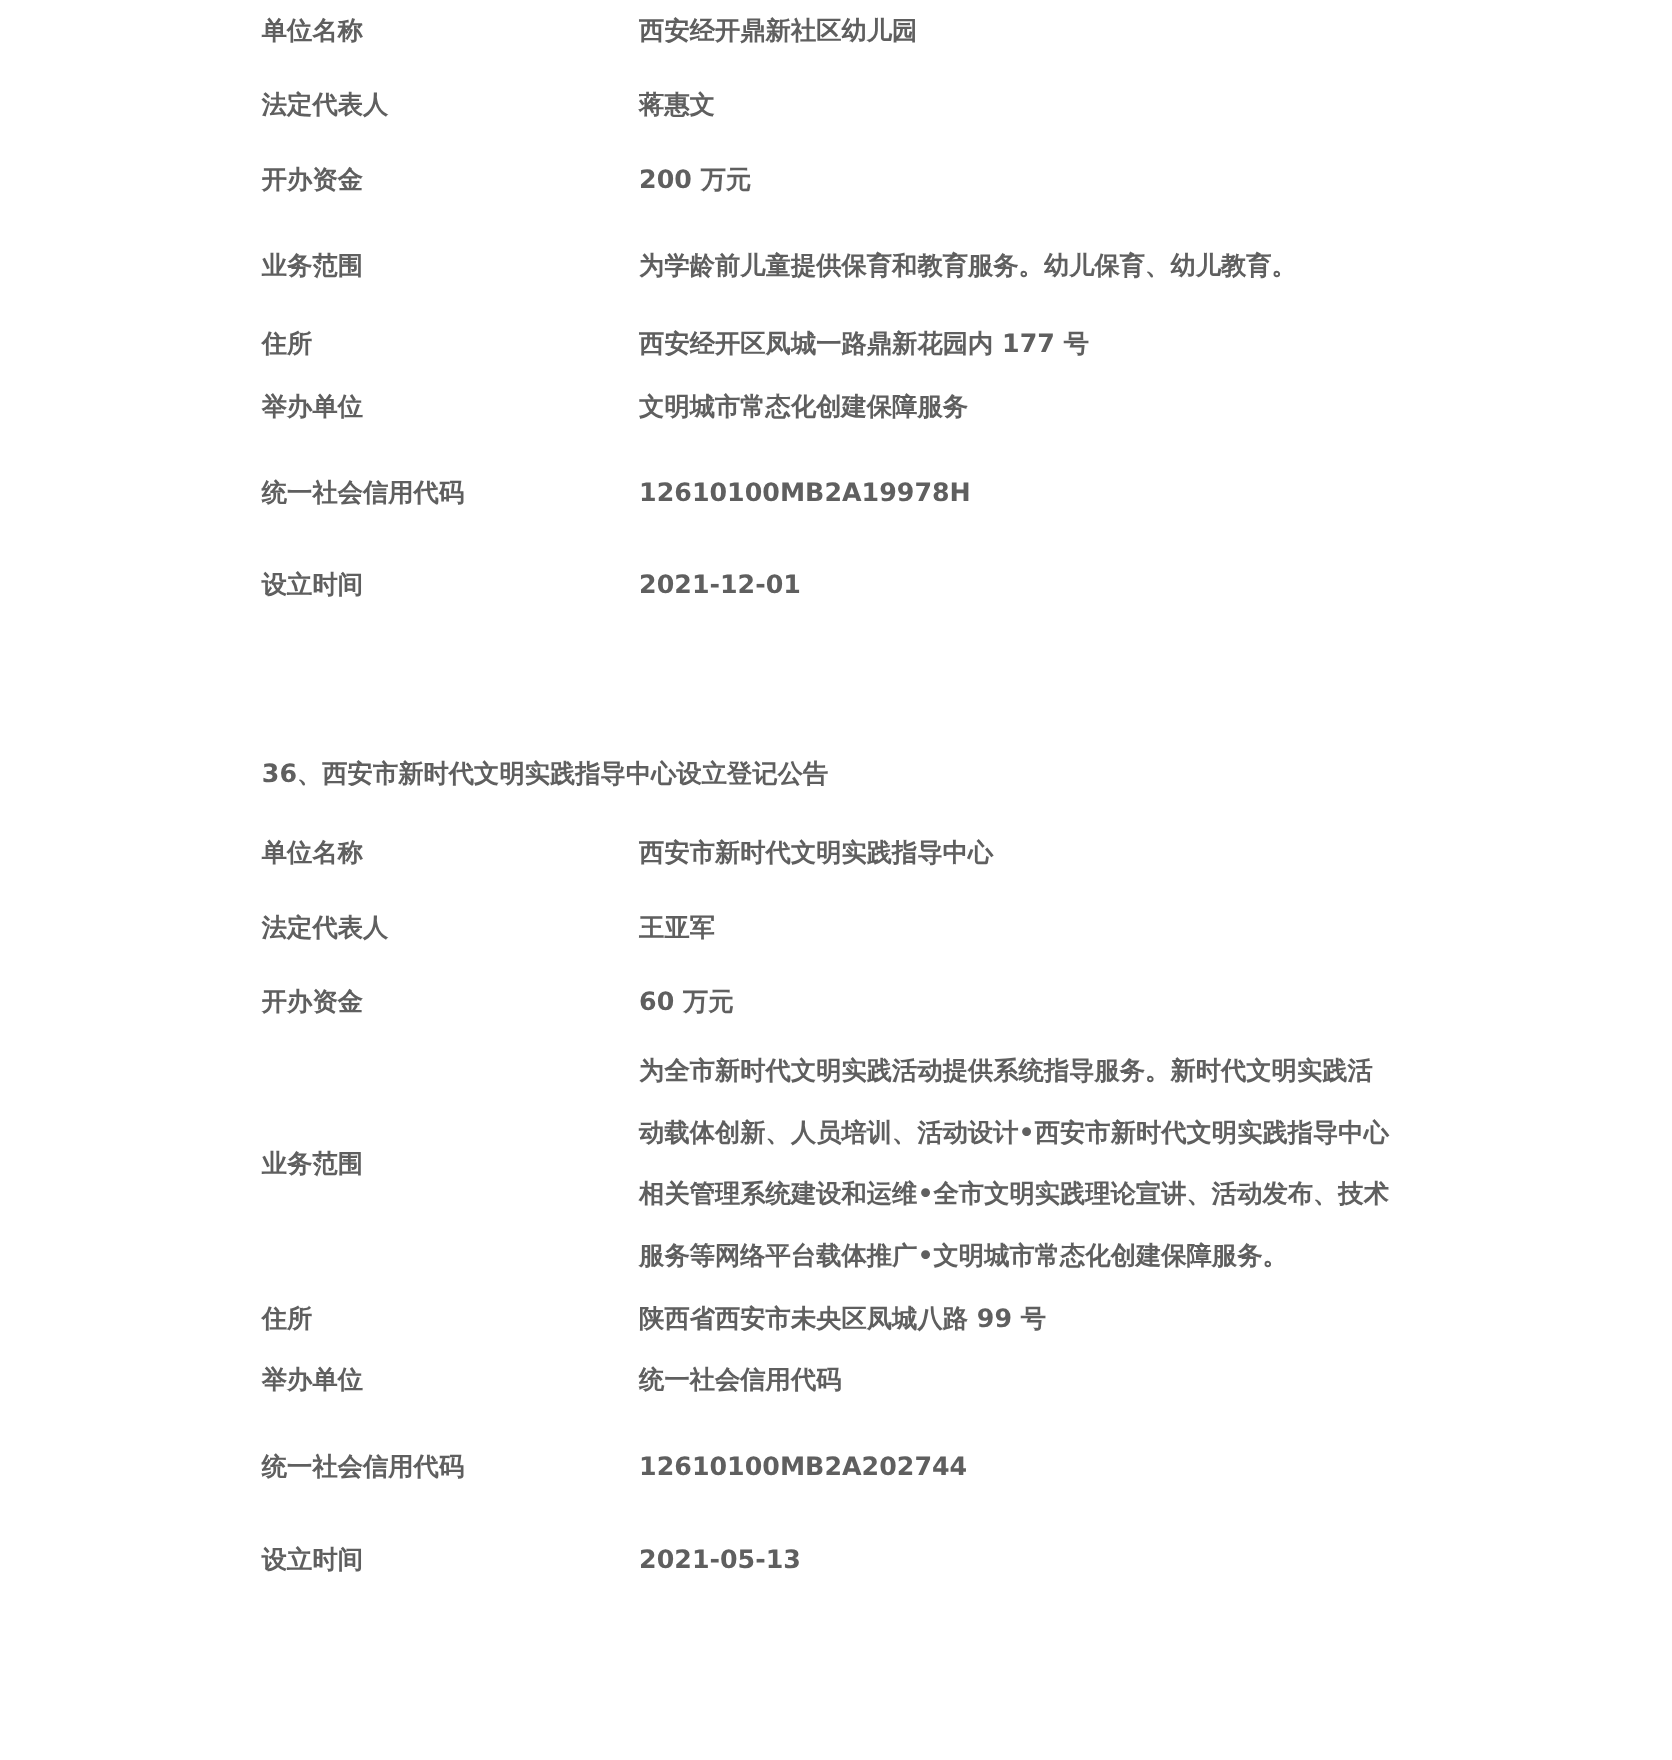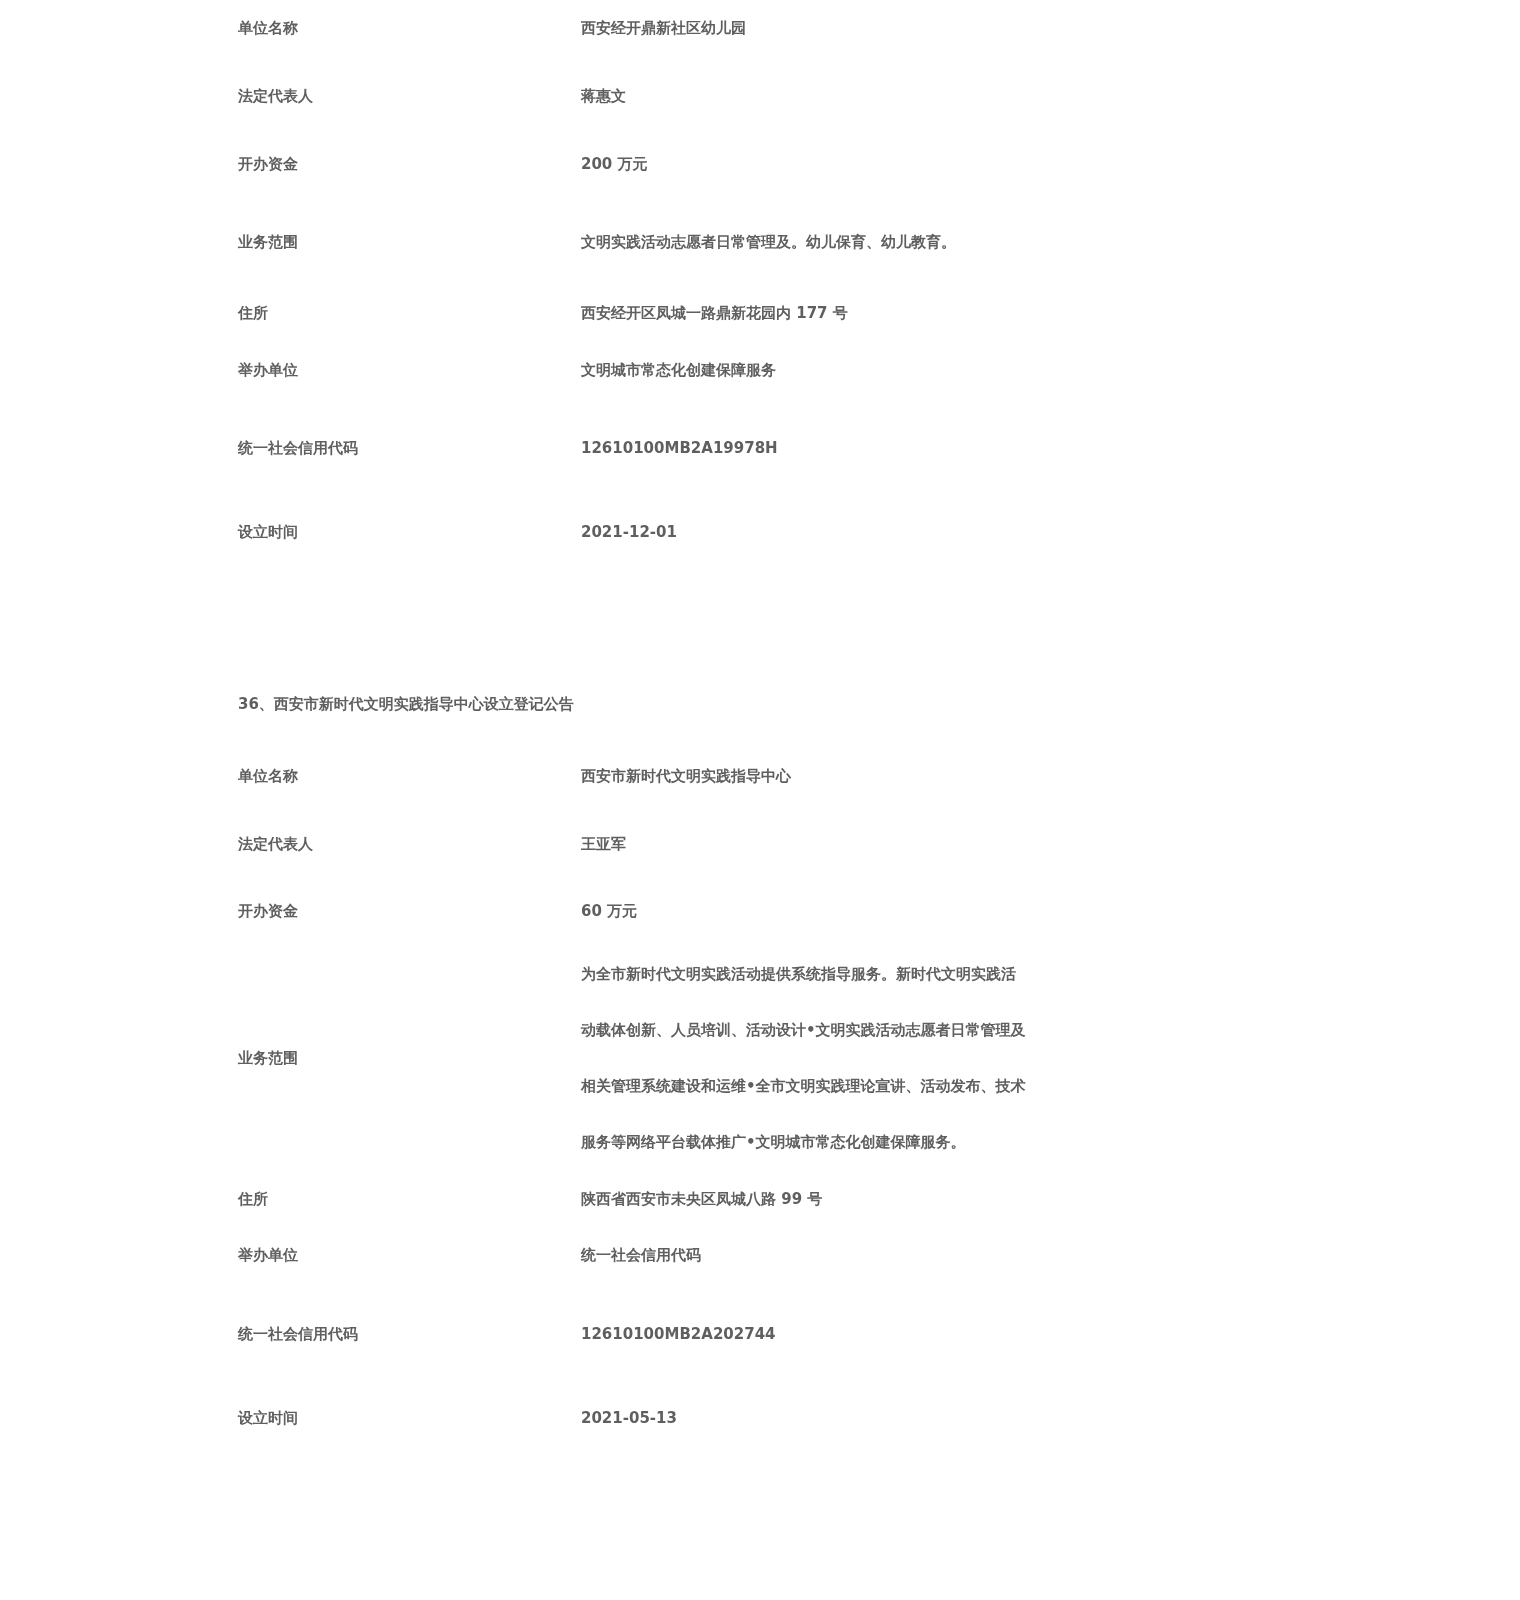--- a/index.html
+++ b/index.html
@@ -11,21 +11,21 @@
       width: 1520px;
       height: 1600px;
       position: relative;
       overflow: hidden;
       font-family: "DejaVu Sans", "Liberation Sans", sans-serif;
       color: #5f5f5f;
       font-weight: bold;
     }
     .t {
       position: absolute;
-      font-size: 15px;
+      font-size: 23px;
       line-height: 30px;
       white-space: nowrap;
       letter-spacing: 0px;
     }
     .label { left: 238px; }
     .value { left: 581px; }
     .heading { left: 238px; }
   </style>
 </head>
 <body>
@@ -34,21 +34,21 @@
   <div class="t label" style="top:13px">单位名称</div>
   <div class="t value" style="top:13px">西安经开鼎新社区幼儿园</div>
 
   <div class="t label" style="top:81px">法定代表人</div>
   <div class="t value" style="top:81px">蒋惠文</div>
 
   <div class="t label" style="top:149px">开办资金</div>
   <div class="t value" style="top:149px">200 万元</div>
 
   <div class="t label" style="top:227px">业务范围</div>
-  <div class="t value" style="top:227px">文明实践活动志愿者日常管理及。幼儿保育、幼儿教育。</div>
+  <div class="t value" style="top:227px">为学龄前儿童提供保育和教育服务。幼儿保育、幼儿教育。</div>
 
   <div class="t label" style="top:298px">住所</div>
   <div class="t value" style="top:298px">西安经开区凤城一路鼎新花园内 177 号</div>
 
   <div class="t label" style="top:355px">举办单位</div>
   <div class="t value" style="top:355px">文明城市常态化创建保障服务</div>
 
   <div class="t label" style="top:433px">统一社会信用代码</div>
   <div class="t value" style="top:433px">12610100MB2A19978H</div>
 
@@ -63,21 +63,21 @@
   <div class="t value" style="top:761px">西安市新时代文明实践指导中心</div>
 
   <div class="t label" style="top:829px">法定代表人</div>
   <div class="t value" style="top:829px">王亚军</div>
 
   <div class="t label" style="top:896px">开办资金</div>
   <div class="t value" style="top:896px">60 万元</div>
 
   <div class="t label" style="top:1043px">业务范围</div>
   <div class="t value" style="top:959px">为全市新时代文明实践活动提供系统指导服务。新时代文明实践活</div>
-  <div class="t value" style="top:1015px">动载体创新、人员培训、活动设计•文明实践活动志愿者日常管理及</div>
+  <div class="t value" style="top:1015px">动载体创新、人员培训、活动设计•西安市新时代文明实践指导中心</div>
   <div class="t value" style="top:1071px">相关管理系统建设和运维•全市文明实践理论宣讲、活动发布、技术</div>
   <div class="t value" style="top:1127px">服务等网络平台载体推广•文明城市常态化创建保障服务。</div>
 
   <div class="t label" style="top:1184px">住所</div>
   <div class="t value" style="top:1184px">陕西省西安市未央区凤城八路 99 号</div>
 
   <div class="t label" style="top:1240px">举办单位</div>
   <div class="t value" style="top:1240px">统一社会信用代码</div>
 
   <div class="t label" style="top:1319px">统一社会信用代码</div>

